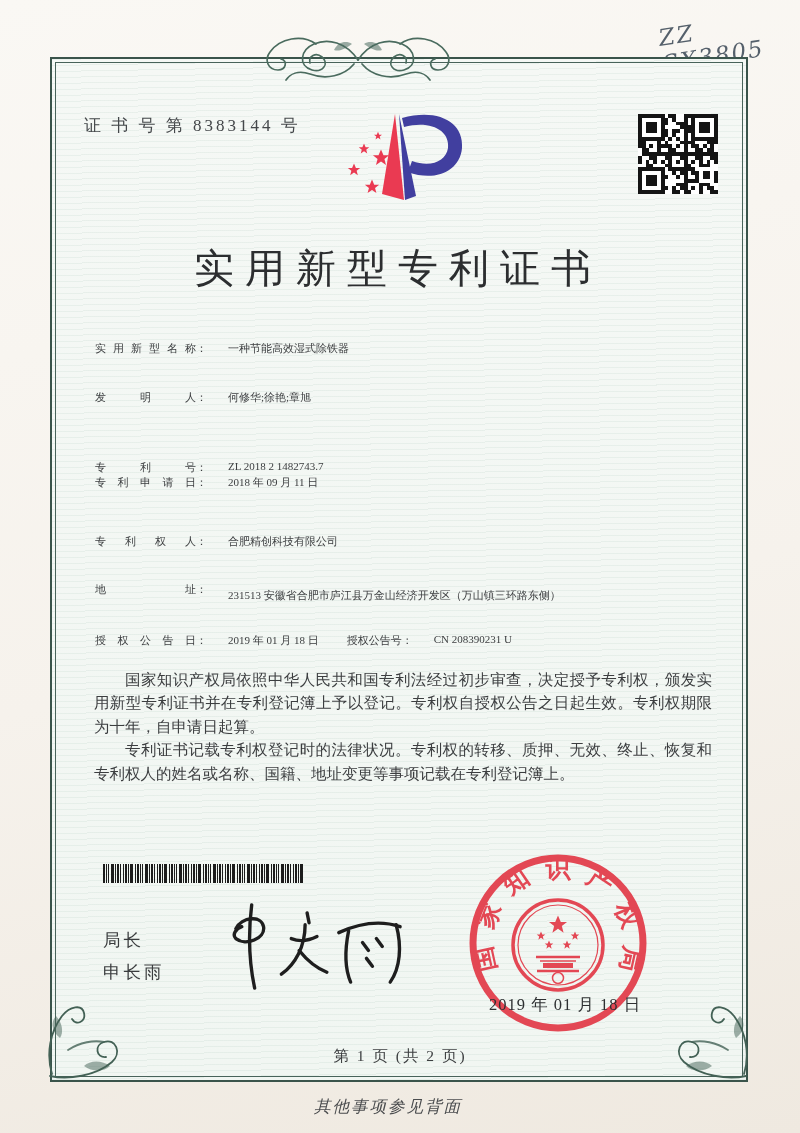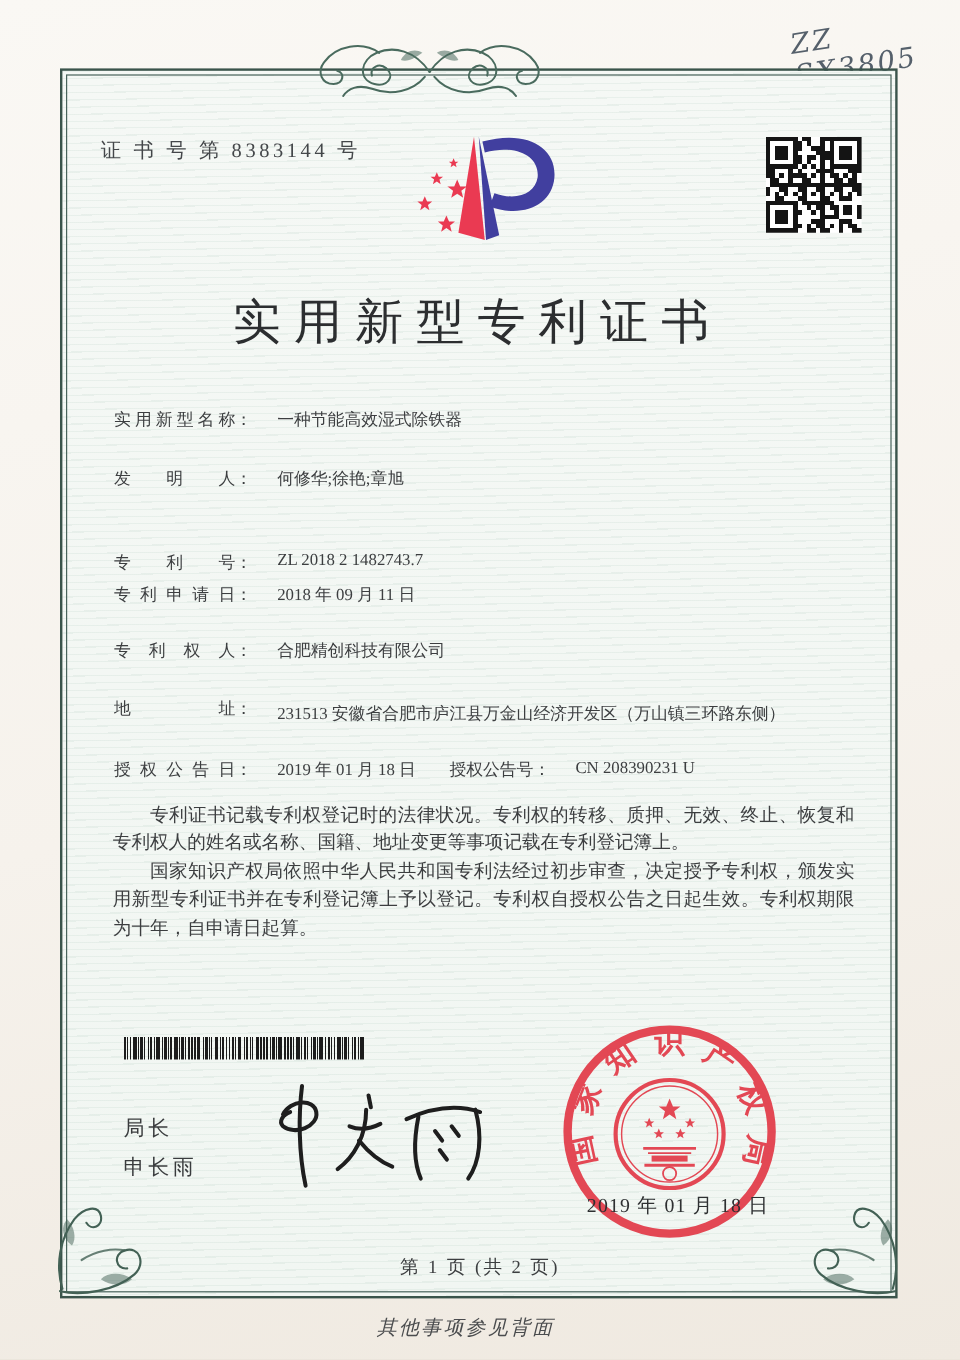--- a/index.html
+++ b/index.html
@@ -13,25 +13,25 @@
       repeating-linear-gradient(179deg, rgba(120,165,145,.10) 0 1px, rgba(120,165,145,0) 1px 6px),
       linear-gradient(180deg,#f5f8f5,#f1f6f2);}
   .frame-inner{position:absolute;inset:3px;border:1px solid #48635a;pointer-events:none;}
   
   .handnote{left:660px;top:14px;transform:rotate(-9deg);font-style:italic;
     font-size:23px;letter-spacing:2px;color:#55606b;font-family:"DejaVu Serif",serif;}
   .certno{left:84px;top:114px;font-size:17px;letter-spacing:3px;color:#44474a;text-align:right;}
   .title{left:0;top:241px;width:796px;text-align:center;font-size:40px;
     letter-spacing:11px;color:#2c2e30;font-weight:500;}
   
-  .frow{position:absolute;left:95px;font-size:14px;color:#3c3e40;display:flex;align-items:flex-start;}
+  .frow{position:absolute;left:95px;font-size:11px;color:#3c3e40;display:flex;align-items:flex-start;}
   .fl{display:inline-block;width:101px;text-align:justify;text-align-last:justify;flex:none;}
   .fc{flex:none;margin-right:2px;}
   .fv{margin-left:19px;}
-  .r1{top:341px}.r2{top:390px}.r3{top:460px}.r4{top:487px}.r5{top:534px}
+  .r1{top:341px}.r2{top:390px}.r3{top:460px}.r4{top:475px}.r5{top:534px}
   .r6{top:582px}.r6 .fv{width:492px;line-height:27px;}
   .r7{top:633px}.pair2{margin-left:28px;display:flex;}
   
   .paras{left:94px;top:668px;width:618px;font-size:15.5px;line-height:23.4px;
     color:#3c3e40;text-align:justify;}
   .paras p{margin:0;text-indent:2em;}
   
   .barcode{left:103px;top:864px;}
   .director{left:103px;top:924px;font-size:17.5px;letter-spacing:3px;color:#3a3c3e;line-height:32px;}
   .sig{left:222px;top:896px;}
@@ -397,22 +397,22 @@
       <span class="fc">：</span>
     <span class="fv">2019 年 01 月 18 日</span>
     <span class="pair2">
       <span>授权公告号</span>
         <span class="fc">：</span>
       <span class="fv">CN 208390231 U</span>
     </span>
   </div>
 
   <div class="abs paras">
+    <p>国家知识产权局依照中华人民共和国专利法经过初步审查，决定授予专利权，颁发实用新型专利证书并在专利登记簿上予以登记。专利权自授权公告之日起生效。专利权期限为十年，自申请日起算。</p>
     <p>专利证书记载专利权登记时的法律状况。专利权的转移、质押、无效、终止、恢复和专利权人的姓名或名称、国籍、地址变更等事项记载在专利登记簿上。</p>
-    <p>国家知识产权局依照中华人民共和国专利法经过初步审查，决定授予专利权，颁发实用新型专利证书并在专利登记簿上予以登记。专利权自授权公告之日起生效。专利权期限为十年，自申请日起算。</p>
   </div>
 
   <svg class="abs barcode" width="204" height="19" viewBox="0 0 204 19" shape-rendering="crispEdges">
     <g fill="#1c1c1c">
         <rect x="0" y="0" width="2" height="19"></rect>
         <rect x="3" y="0" width="1" height="19"></rect>
         <rect x="5" y="0" width="1" height="19"></rect>
         <rect x="8" y="0" width="3" height="19"></rect>
         <rect x="12" y="0" width="1" height="19"></rect>
         <rect x="14" y="0" width="2" height="19"></rect>

